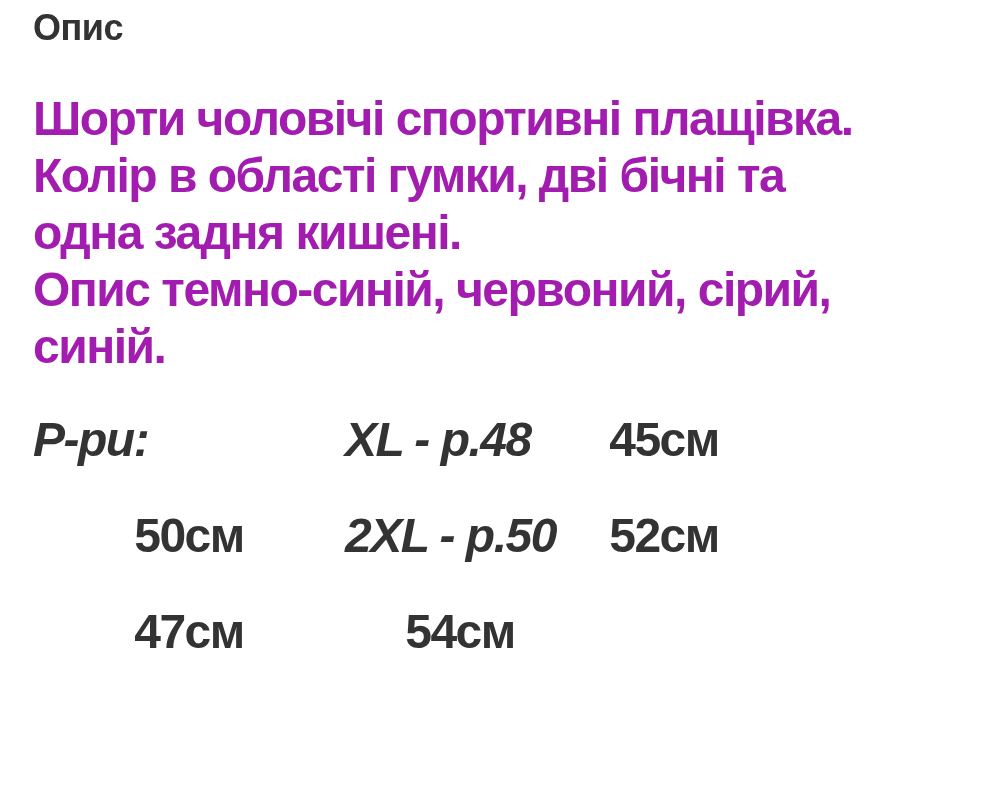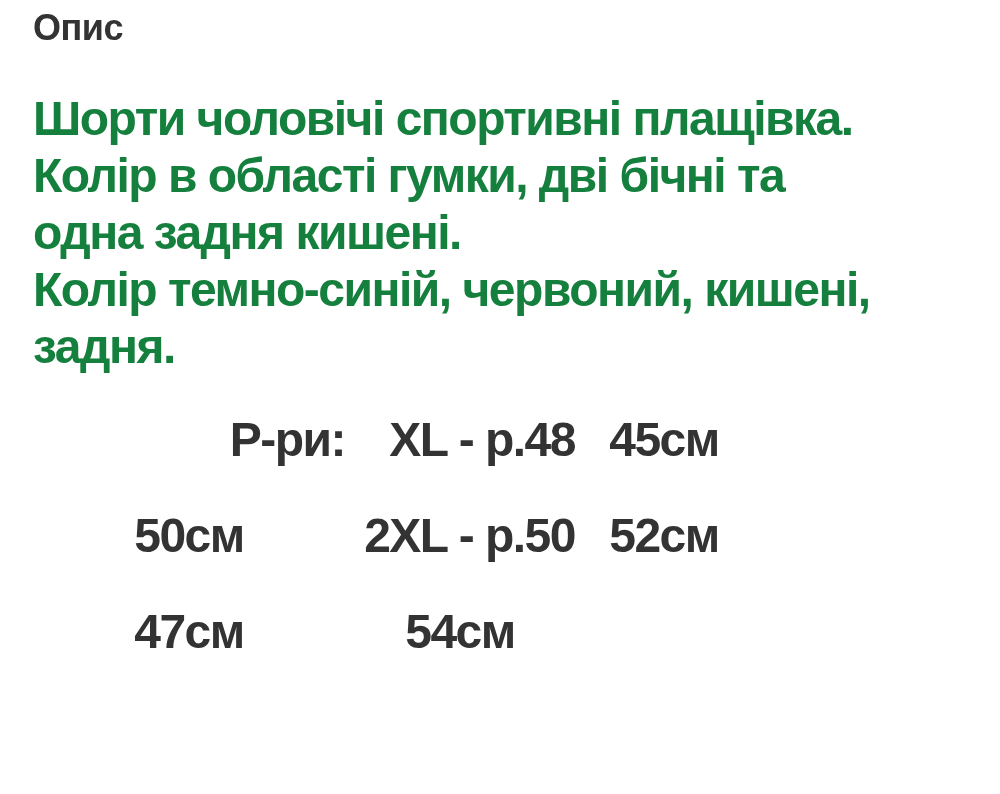--- a/index.html
+++ b/index.html
@@ -25,60 +25,61 @@
     font-weight: 700;
     letter-spacing: -0.5px;
     color: #333333;
   }
   .description {
     margin-top: 42px;
     font-size: 48px;
     line-height: 57px;
     font-weight: 700;
     letter-spacing: -1.5px;
-    color: #15803d;
+    color: #a21caf;
   }
   .description .line {
     white-space: nowrap;
   }
   .size-table {
     margin-top: 36px;
     display: grid;
     grid-template-columns: 312px 230px 178px;
     row-gap: 39px;
     font-size: 48px;
     line-height: 57px;
     font-weight: 700;
     letter-spacing: -1.5px;
     color: #333333;
   }
   .size-table .cell {
     white-space: nowrap;
   }
   .size-table .col-size {
-    text-align: right;
+    text-align: left;
+    font-style: italic;
   }
   .size-table .col-length,
   .size-table .col-hips {
     text-align: center;
   }
 </style>
 </head>
 <body>
 
 <div class="page">
 
   <h2 class="section-title">Опис</h2>
 
   <div class="description">
     <div class="line">Шорти чоловічі спортивні плащівка.</div>
     <div class="line">Колір в області гумки, дві бічні та</div>
     <div class="line">одна задня кишені.</div>
-    <div class="line">Колір темно-синій, червоний, кишені,</div>
-    <div class="line">задня.</div>
+    <div class="line">Опис темно-синій, червоний, сірий,</div>
+    <div class="line">синій.</div>
   </div>
 
   <div class="size-table">
 
     <div class="cell col-size">Р-ри:</div>
 
     <div class="cell col-size">XL - р.48</div>
     <div class="cell col-length">45см</div>
     <div class="cell col-hips">50см</div>
 

